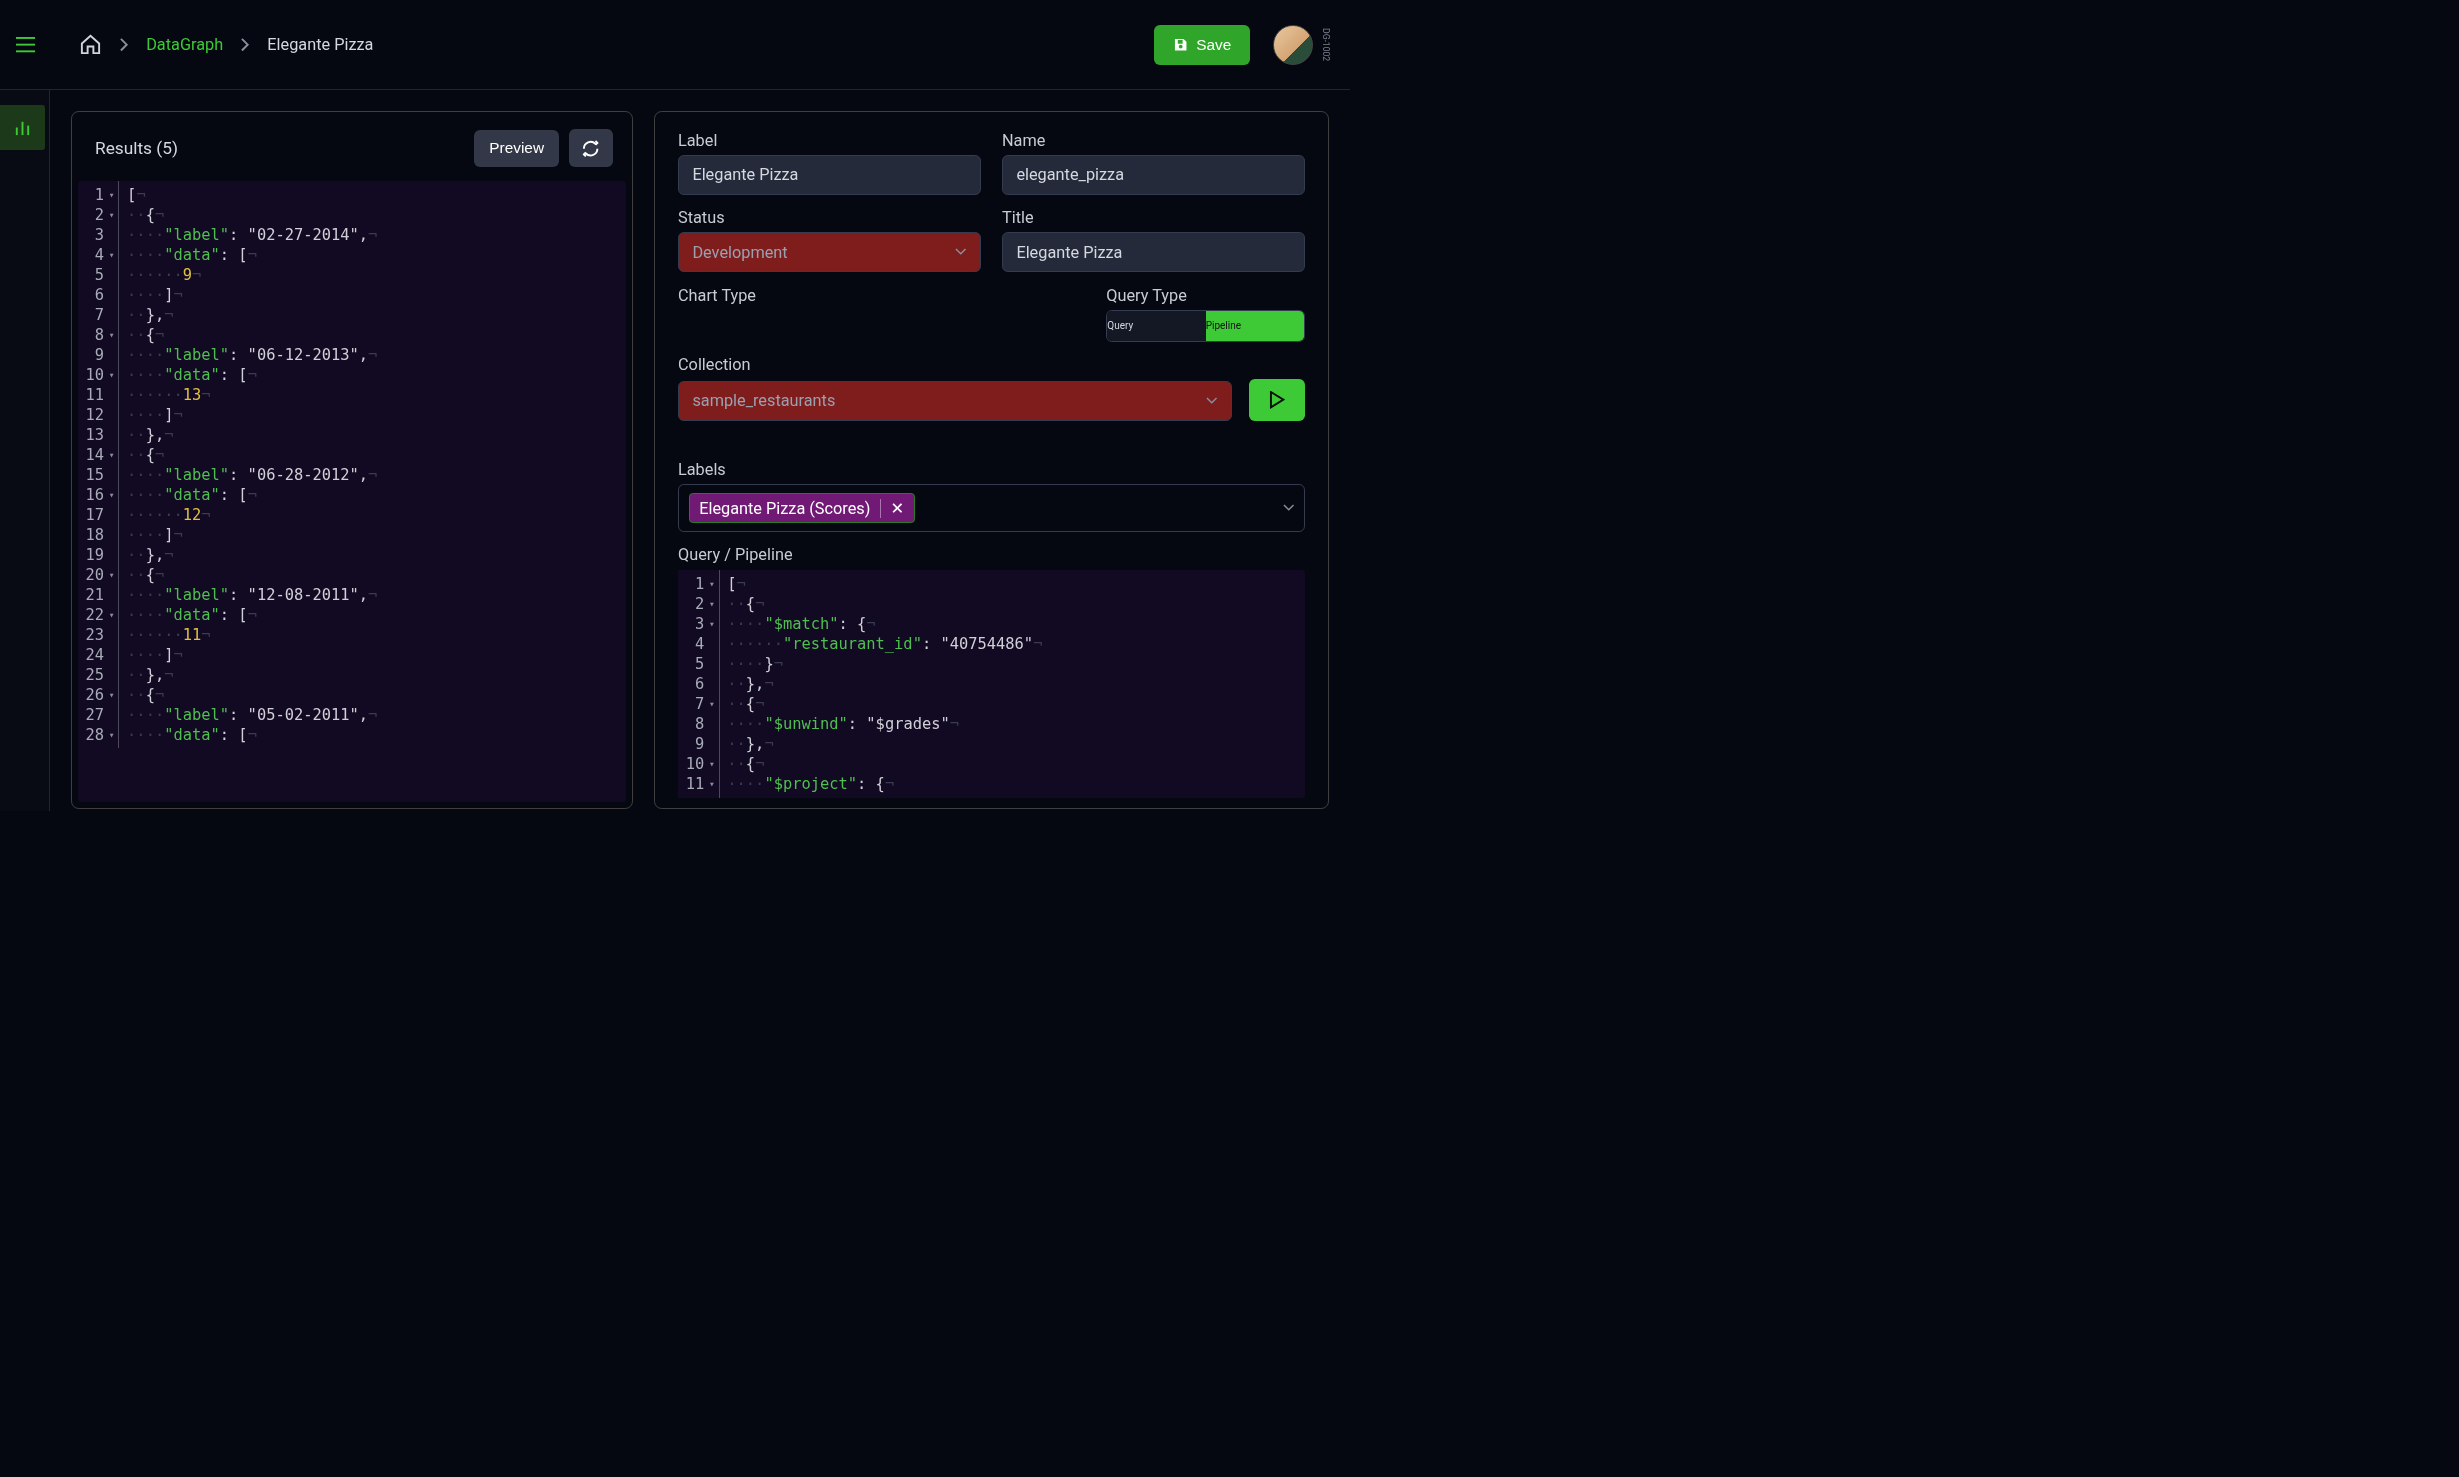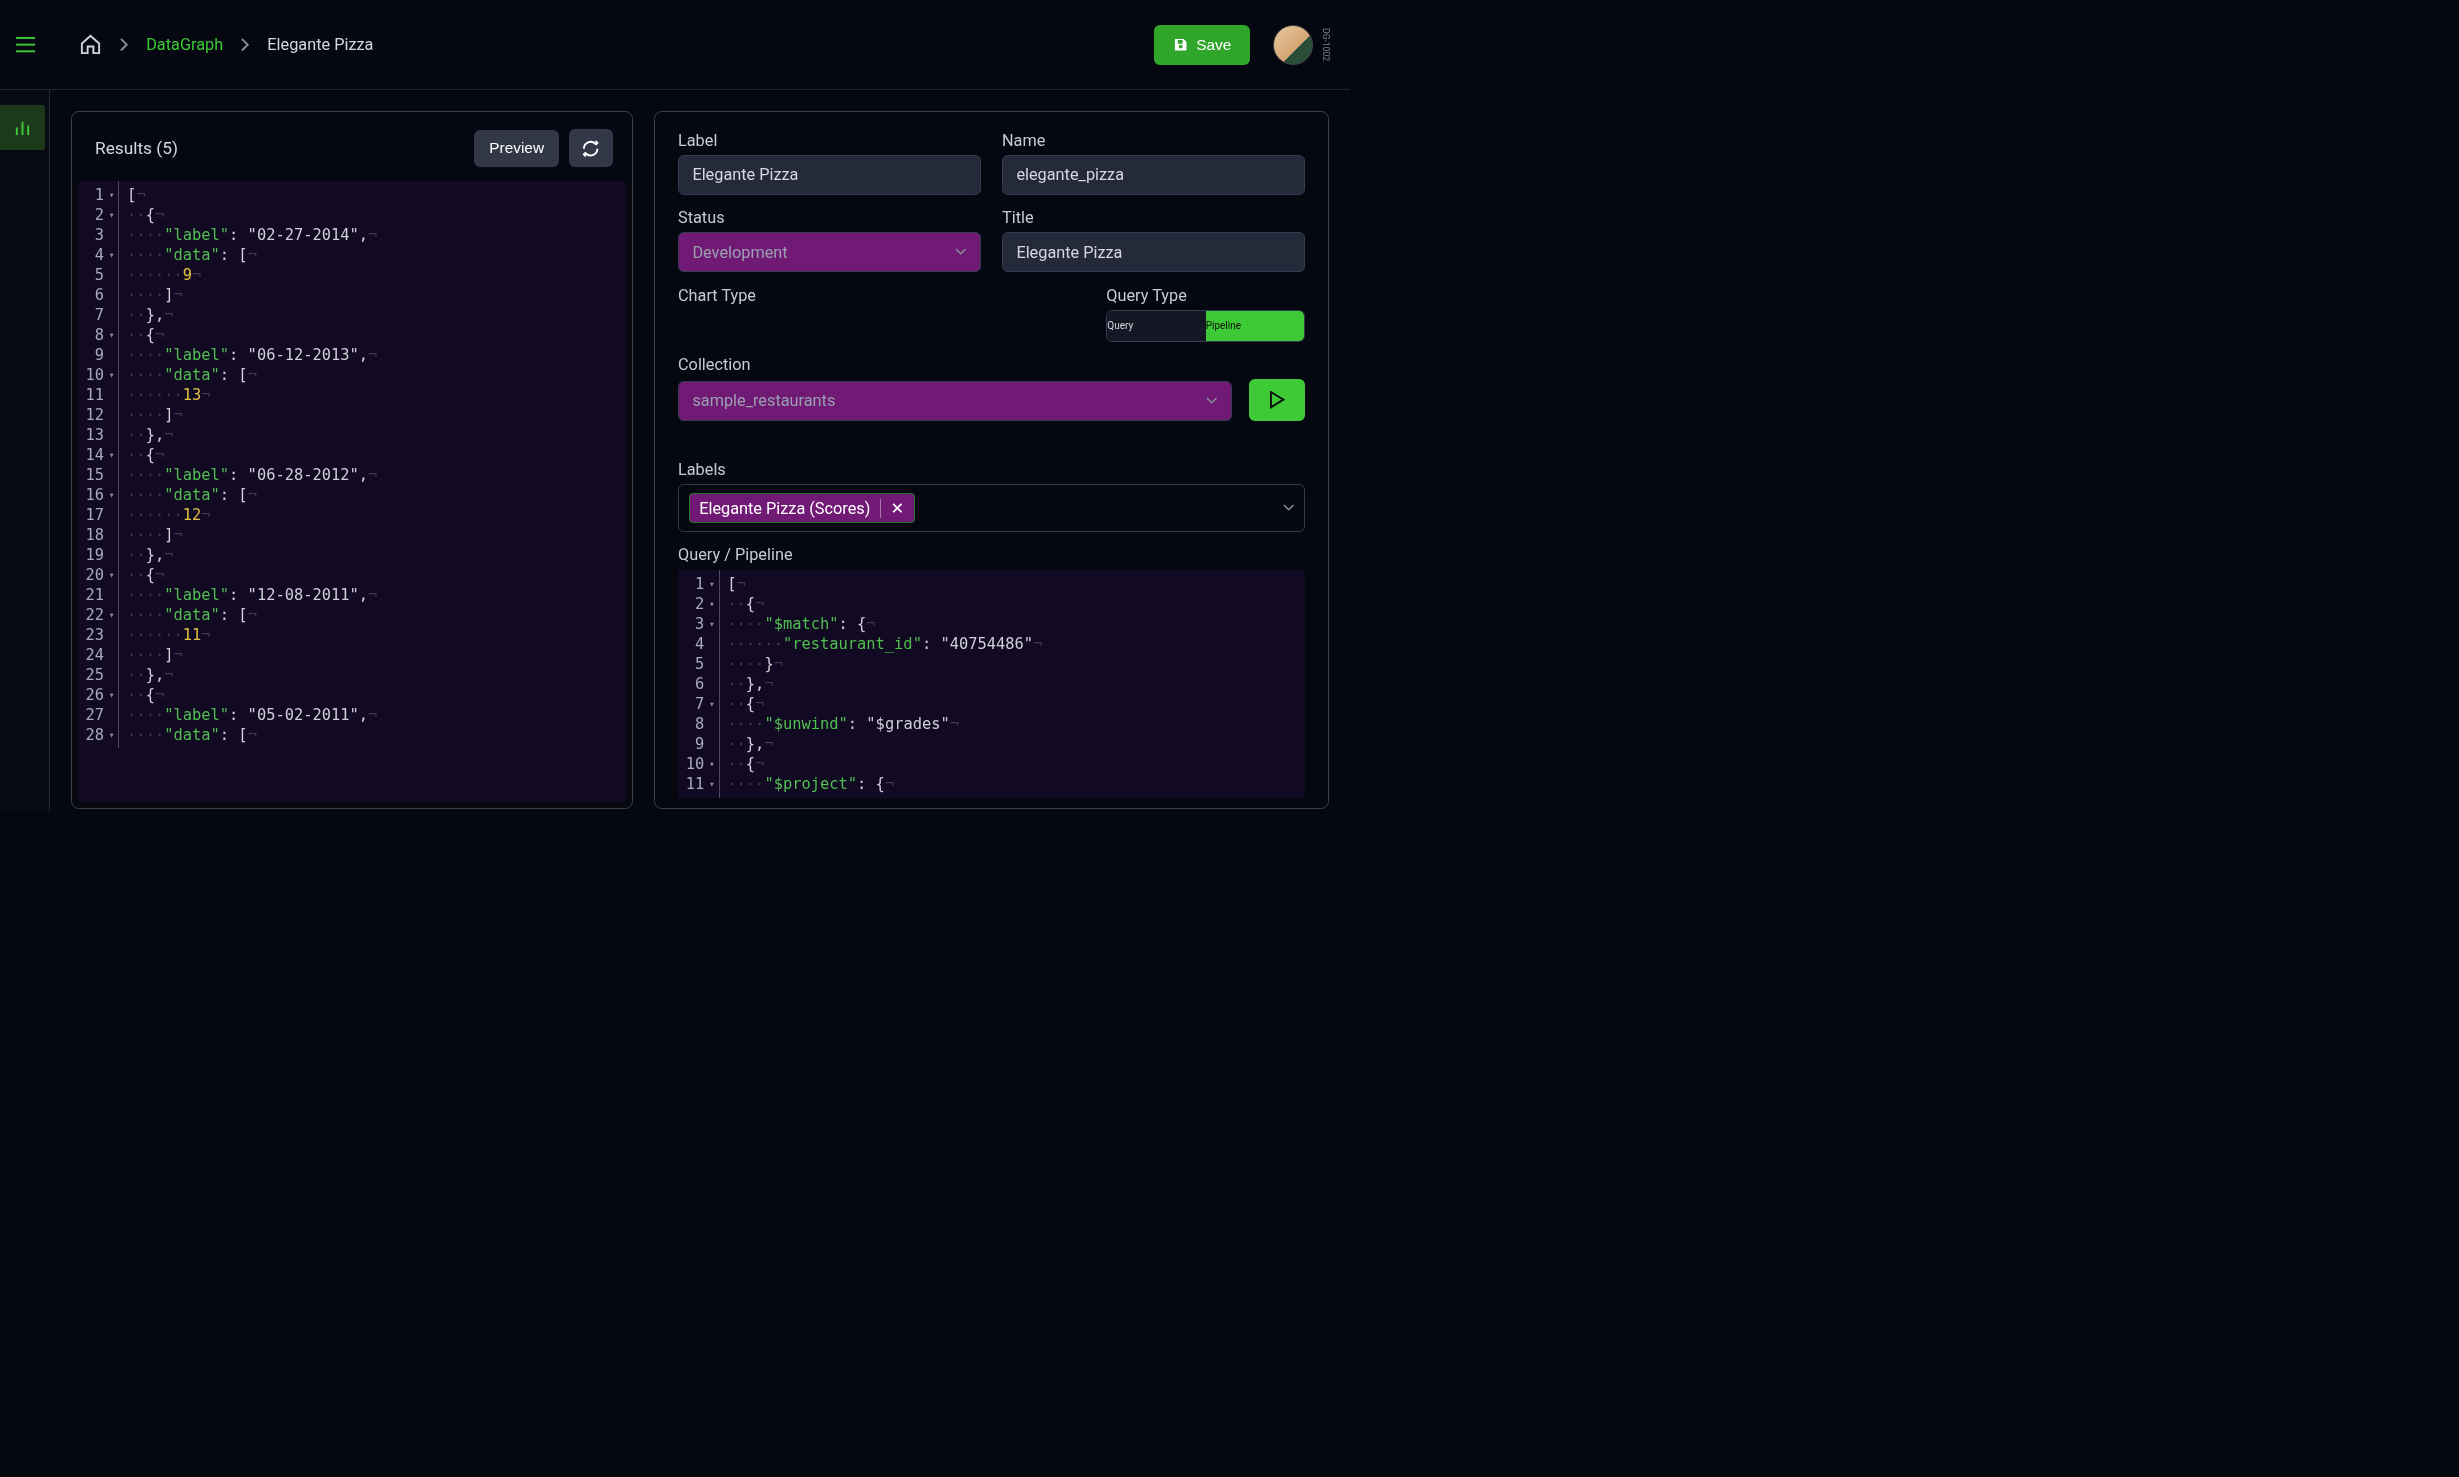--- a/index.html
+++ b/index.html
@@ -47,21 +47,21 @@
 .key { color:#4fbf4f; }
 .punc { color:#d0d0d8; }
 .str { color:#d0d0d8; }
 .num { color:#e0c040; }
 .nl::after { content:"¬"; color:#3a3a50; }
 
 .form-row { display:flex; gap:21px; margin-bottom:13.4px; }
 .form-group { flex:1; display:flex; flex-direction:column; gap:4.8px; }
 .form-label { font-size:16.3px; color:#c8cbd3; }
 .text-input { background:#242a3a; border:1px solid #353c50; color:#d5d8df; border-radius:5.8px; padding:9.6px 13.4px; font-size:16.3px; font-family:inherit; }
-.select { background:#701a75; border:1px solid #353c50; color:#9aa0b0; border-radius:5.8px; padding:9.6px 13.4px; font-size:16.3px; display:flex; align-items:center; justify-content:space-between; cursor:pointer; }
+.select { background:#7f1d1d; border:1px solid #353c50; color:#9aa0b0; border-radius:5.8px; padding:9.6px 13.4px; font-size:16.3px; display:flex; align-items:center; justify-content:space-between; cursor:pointer; }
 .select svg { stroke:#8a8f9e; }
 
 .seg { display:flex; border:1px solid #353c50; border-radius:5.8px; overflow:hidden; }
 .seg-item { flex:1; text-align:left; padding:9.6px 0; font-size:10px; cursor:pointer; background:#141824; color:#d5d8df; }
 .seg-item.active { background:#3ec936; color:#111; }
 
 .coll-row { display:flex; gap:17.3px; align-items:flex-end; margin-bottom:26px;text-align:right; }
 .run-btn { width:56px; height:42px; background:#3ec936; border:none; border-radius:5.8px; display:flex; align-items:center; justify-content:center; cursor:pointer; }
 .run-btn svg { fill:#061006; stroke:#061006; }
 

